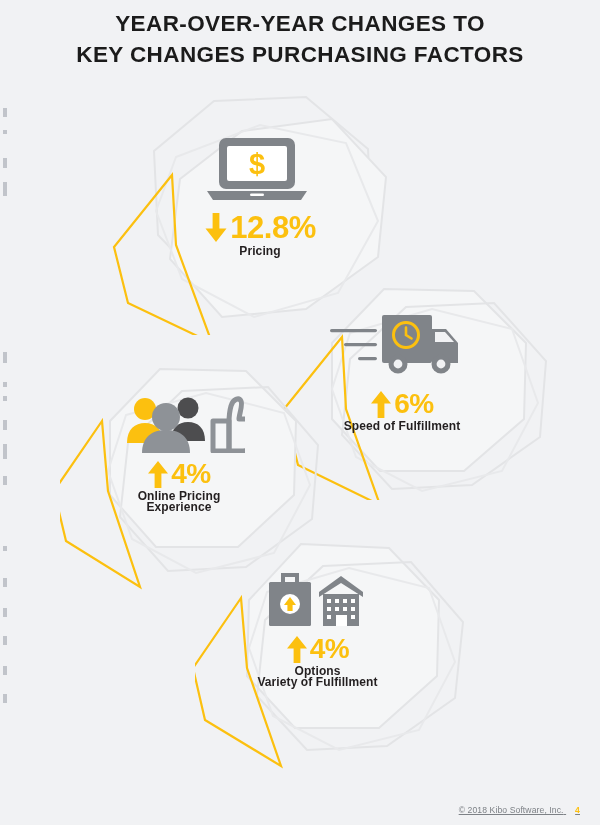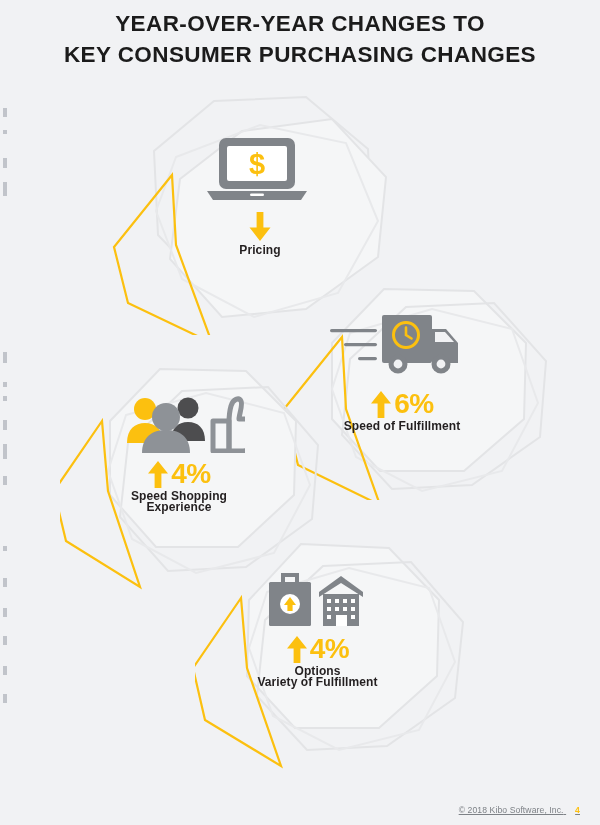--- a/index.html
+++ b/index.html
@@ -68,21 +68,21 @@
   <div class="edge-tick" style="top:476px;height:9px;"></div>
   <div class="edge-tick" style="top:546px;height:5px;"></div>
   <div class="edge-tick" style="top:578px;height:9px;"></div>
   <div class="edge-tick" style="top:608px;height:9px;"></div>
   <div class="edge-tick" style="top:636px;height:9px;"></div>
   <div class="edge-tick" style="top:666px;height:9px;"></div>
   <div class="edge-tick" style="top:694px;height:9px;"></div>
 
   <h1 class="title">
     <span>YEAR-OVER-YEAR CHANGES TO</span>
-    <span class="l2">KEY CONSUMER PURCHASING CHANGES</span>
+    <span class="l2">KEY CHANGES PURCHASING FACTORS</span>
   </h1>
 
   <div class="cluster" style="left:110px; top:95px; width:290px; height:240px;">
 
     <svg class="poly-layer" viewBox="0 0 290 240">
 
       <polygon points="104,6 196,2 258,54 262,140 196,198 106,200 48,140 44,56" fill="none" stroke="#e3e4e6" stroke-width="2"></polygon>
       <polygon points="132,36 222,24 276,82 268,162 196,214 112,222 60,164 70,84" fill="#f5f6f7" stroke="#e3e4e6" stroke-width="2"></polygon>
       <polygon points="66,62 150,30 236,48 268,126 228,198 144,222 72,184 46,116" fill="none" stroke="#e8e9eb" stroke-width="2"></polygon>
 
@@ -95,20 +95,21 @@
       <text x="52" y="37" text-anchor="middle" font-family="Liberation Sans, sans-serif" font-size="29" font-weight="bold" fill="#fcc00f">$</text>
       <path d="M2 54 L102 54 L96 63 L8 63 Z" fill="#808489"></path>
       <rect x="45" y="56.5" width="14" height="2.6" rx="1.3" fill="#ffffff"></rect>
     </svg>
 
     <div class="figure" style="left:55px; top:117px; width:190px;">
       <div class="stat-row">
         <svg style="width:24px;height:30px;" viewBox="0 0 24 30">
           <path d="M8.6 0 L15.4 0 L15.4 15.5 L22.5 15.5 L12 29 L1.5 15.5 L8.6 15.5 Z" fill="#fcc00f"></path>
         </svg>
+        <span class="stat-num" style="font-size:31px;">12.8%</span>
       </div>
       <div class="caption">
         <div>Pricing</div>
       </div>
     </div>
   </div>
 
   <div class="cluster" style="left:280px; top:285px; width:280px; height:215px;">
 
     <svg class="poly-layer" viewBox="0 0 280 215">
@@ -177,21 +178,21 @@
     </svg>
 
     <div class="figure" style="left:24px; top:95px; width:190px;">
       <div class="stat-row">
         <svg style="width:22px;height:27px;" viewBox="0 0 22 27">
           <path d="M11 0 L21 12.5 L14.4 12.5 L14.4 27 L7.6 27 L7.6 12.5 L1 12.5 Z" fill="#fcc00f"></path>
         </svg>
         <span class="stat-num" style="font-size:28px;">4%</span>
       </div>
       <div class="caption">
-        <div>Speed Shopping</div>
+        <div>Online Pricing</div>
         <div>Experience</div>
       </div>
     </div>
   </div>
 
   <div class="cluster" style="left:195px; top:540px; width:280px; height:230px;">
 
     <svg class="poly-layer" viewBox="0 0 280 230">
       <polygon points="106,4 194,8 244,60 242,136 184,188 100,188 52,136 54,60" fill="#f5f6f7" stroke="#e3e4e6" stroke-width="2"></polygon>
       <polygon points="128,26 216,22 268,82 260,158 192,206 112,210 62,156 70,80" fill="none" stroke="#e3e4e6" stroke-width="2"></polygon>

